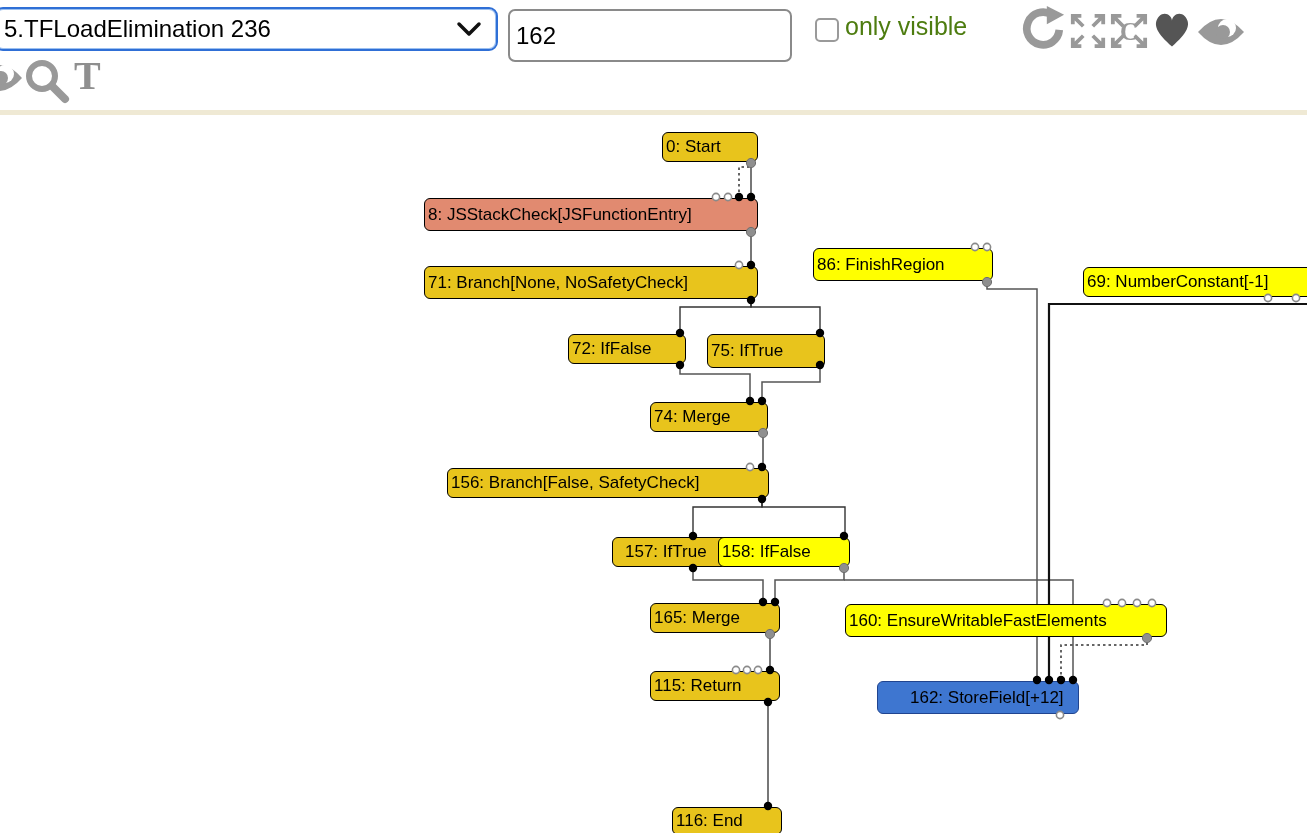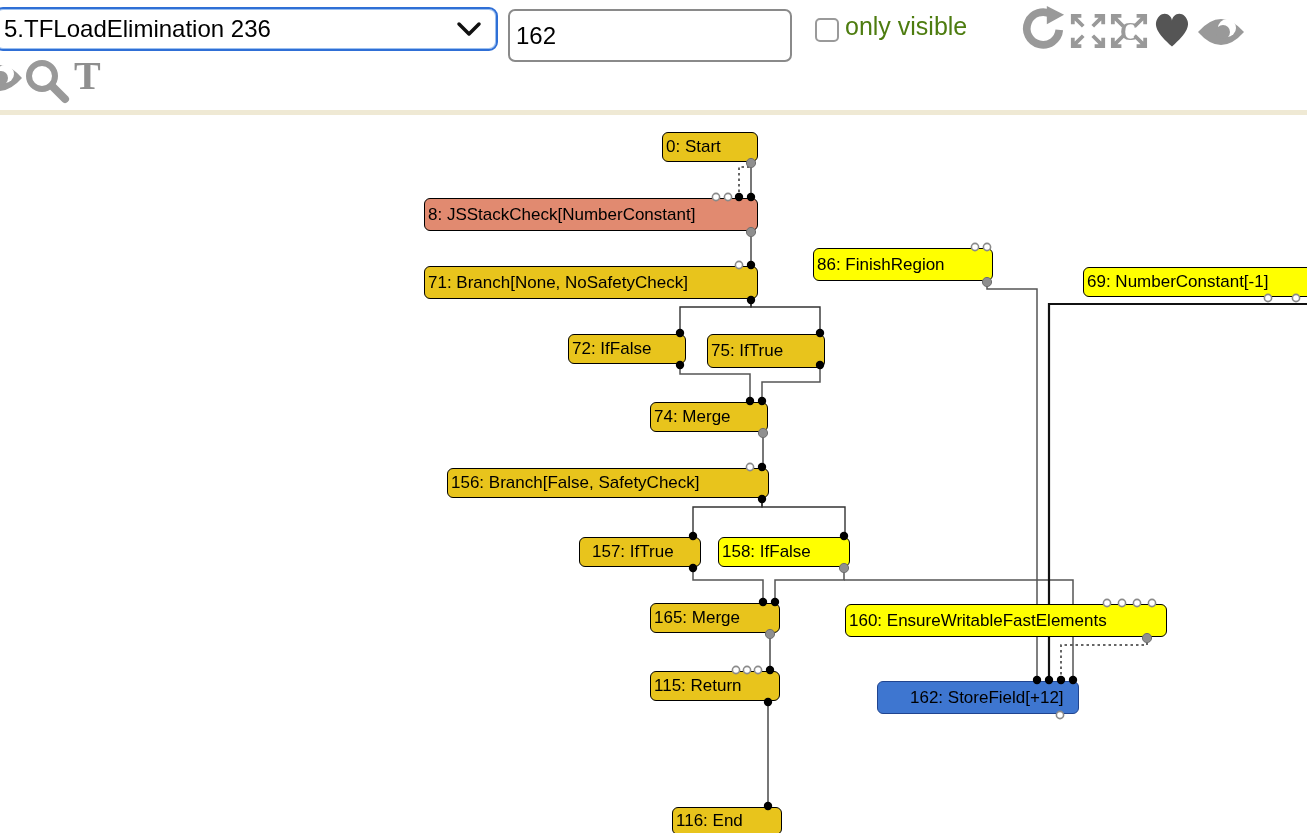--- a/index.html
+++ b/index.html
@@ -106,29 +106,29 @@
       <polyline points="844,567 844,580 775,580 775,601" fill="none" stroke="#555" stroke-width="1.5"></polyline>
       <polyline points="844,580 1073,580 1073,679" fill="none" stroke="#555" stroke-width="1.5"></polyline>
       <polyline points="770,634 770,668" fill="none" stroke="#555" stroke-width="1.6"></polyline>
       <polyline points="768,701 768,805" fill="none" stroke="#555" stroke-width="1.6"></polyline>
       <polyline points="987,281 987,289 1037,289 1037,679" fill="none" stroke="#555" stroke-width="1.5"></polyline>
       <polyline points="1320,296 1320,304 1049,304 1049,679" fill="none" stroke="#111" stroke-width="2.2"></polyline>
       <polyline points="1147,637 1147,645 1061,645 1061,679" fill="none" stroke="#333" stroke-width="1.5" stroke-dasharray="2.5,3"></polyline>
     </svg>
   <div class="nodelayer" id="nodes">
       <div class="gnode k-control" style="left: 662px; top: 132px; width: 96px; height: 30px;">0: Start</div>
-      <div class="gnode k-js" style="left: 424px; top: 198px; width: 334px; height: 33px;">8: JSStackCheck[NumberConstant]</div>
+      <div class="gnode k-js" style="left: 424px; top: 198px; width: 334px; height: 33px;">8: JSStackCheck[JSFunctionEntry]</div>
       <div class="gnode k-control" style="left: 424px; top: 266px; width: 334px; height: 33px;">71: Branch[None, NoSafetyCheck]</div>
       <div class="gnode k-normal" style="left: 813px; top: 248px; width: 180px; height: 33px;">86: FinishRegion</div>
       <div class="gnode k-normal" style="left: 1083px; top: 267px; width: 232px; height: 30px;">69: NumberConstant[-1]</div>
       <div class="gnode k-control" style="left: 568px; top: 334px; width: 118px; height: 30px;">72: IfFalse</div>
       <div class="gnode k-control" style="left: 707px; top: 334px; width: 118px; height: 34px;">75: IfTrue</div>
       <div class="gnode k-control" style="left: 650px; top: 402px; width: 118px; height: 30px;">74: Merge</div>
       <div class="gnode k-control" style="left: 447px; top: 468px; width: 322px; height: 30px;">156: Branch[False, SafetyCheck]</div>
-      <div class="gnode k-control" style="left: 579px; top: 537px; width: 122px; height: 30px; padding-left: 12px;">157: IfTrue</div>
+      <div class="gnode k-control" style="left: 612px; top: 537px; width: 122px; height: 30px; padding-left: 12px;">157: IfTrue</div>
       <div class="gnode k-normal" style="left: 718px; top: 537px; width: 132px; height: 30px;">158: IfFalse</div>
       <div class="gnode k-control" style="left: 650px; top: 603px; width: 130px; height: 30px;">165: Merge</div>
       <div class="gnode k-normal" style="left: 845px; top: 604px; width: 322px; height: 33px;">160: EnsureWritableFastElements</div>
       <div class="gnode k-control" style="left: 650px; top: 671px; width: 130px; height: 30px;">115: Return</div>
       <div class="gnode k-selected" style="left: 877px; top: 681px; width: 202px; height: 33px; padding-left: 32px;">162: StoreField[+12]</div>
       <div class="gnode k-control" style="left: 672px; top: 807px; width: 110px; height: 28px;">116: End</div>
     </div>
   <svg id="ports" width="1307" height="833">
       <circle cx="751" cy="163" r="4.6" fill="#8f8f8f" stroke="#6e6e6e" stroke-width="1"></circle>
       <circle cx="716" cy="197" r="3.6" fill="#fff" stroke="#8a8a8a" stroke-width="1.6"></circle>

